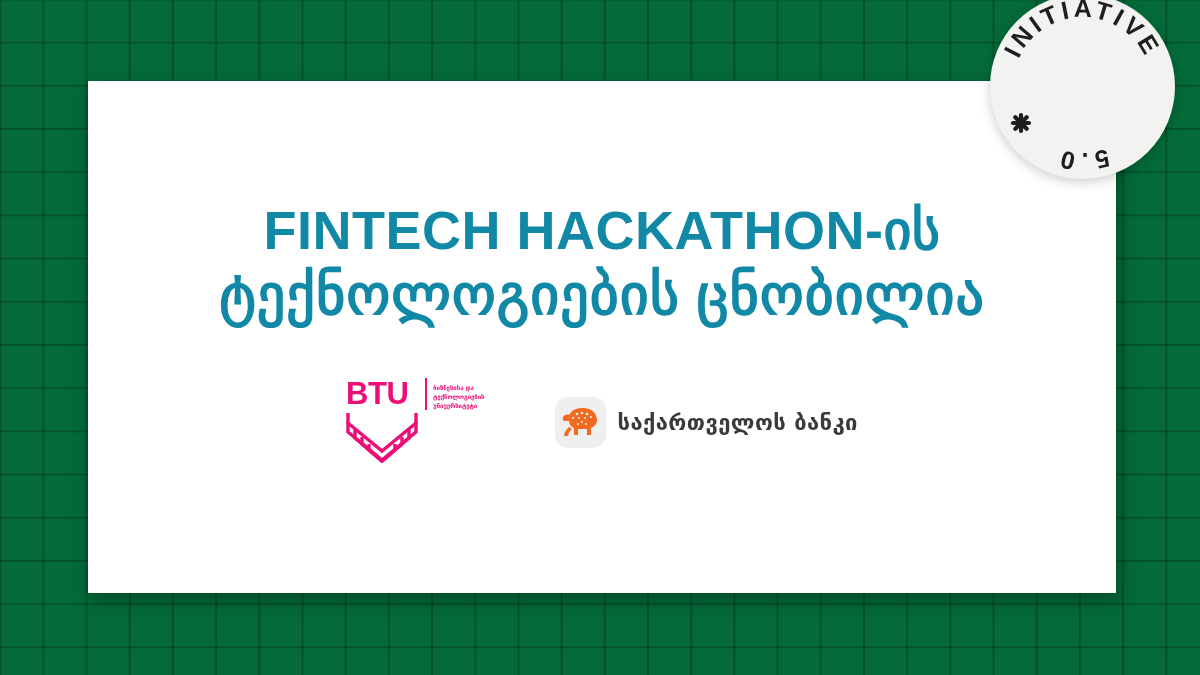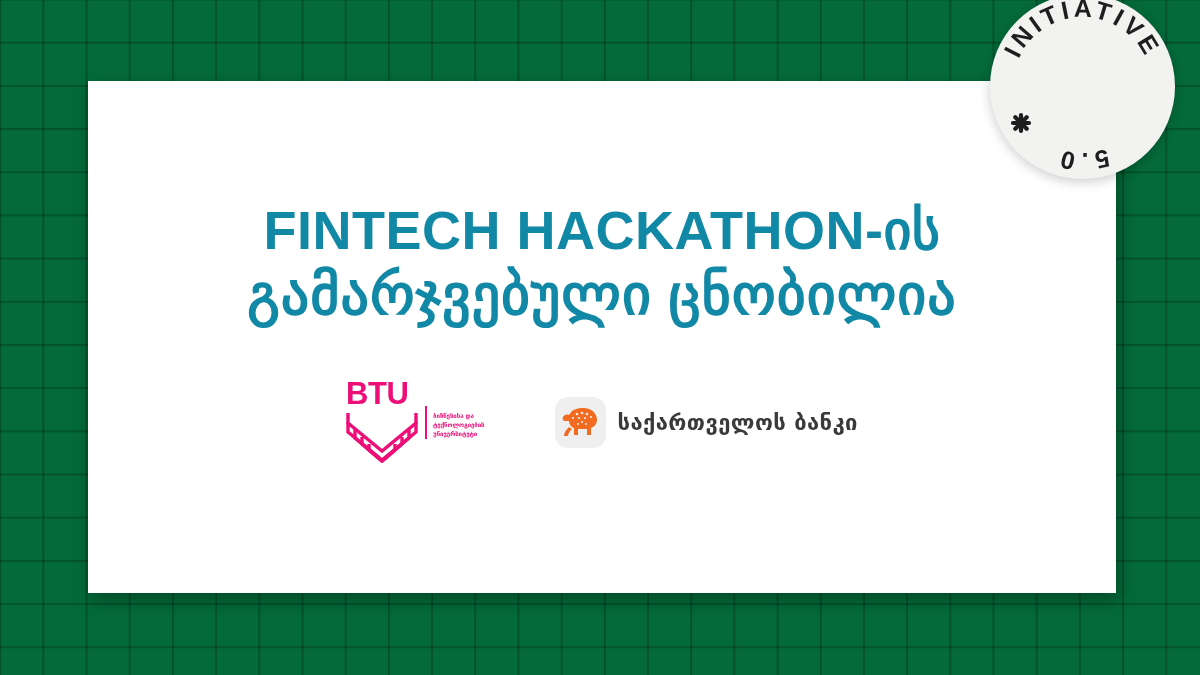--- a/index.html
+++ b/index.html
@@ -52,21 +52,21 @@
   #headline .line2{ font-size:56px; letter-spacing:1px; }
 
   
   #logo-row{
     position:absolute;
     left:88px; top:375px; width:1028px; height:95px;
     display:flex; align-items:center; justify-content:center; gap:70px;
   }
 
   
-  .btu-lockup{ display:flex; align-items:center; gap:7px; }
+  .btu-lockup{ display:flex; align-items:flex-start; gap:7px; }
   .btu-mark{ width:72px; }
   .btu-word{
     font-family:"Liberation Sans", sans-serif;
     font-weight:700; font-size:31px; color:#ED0E77;
     letter-spacing:-0.5px; line-height:1; margin-bottom:2px;
   }
   .btu-sub{
     font-family:"DejaVu Sans", sans-serif;
     font-size:6.2px; line-height:1.42; color:#ED0E77;
     font-weight:700; padding-top:6px;
@@ -108,21 +108,21 @@
 </head>
 <body>
 
 <div id="bg-grid"></div>
 
 <div id="card-shadow"></div>
 <div id="card"></div>
 
 <div id="headline">
   <span class="line line1">FINTECH HACKATHON-ის</span>
-  <span class="line line2">გამარჯვებული ცნობილია</span>
+  <span class="line line2">ტექნოლოგიების ცნობილია</span>
 </div>
 
 <div id="logo-row">
 
   <div class="btu-lockup">
     <div class="btu-mark">
       <div class="btu-word">BTU</div>
       <svg width="72" height="52" viewBox="0 0 72 52">
         <g fill="none" stroke="#ED0E77" stroke-width="3.4">
           <path d="M2 2 L2 12 L36 40 L70 12 L70 2"></path>

